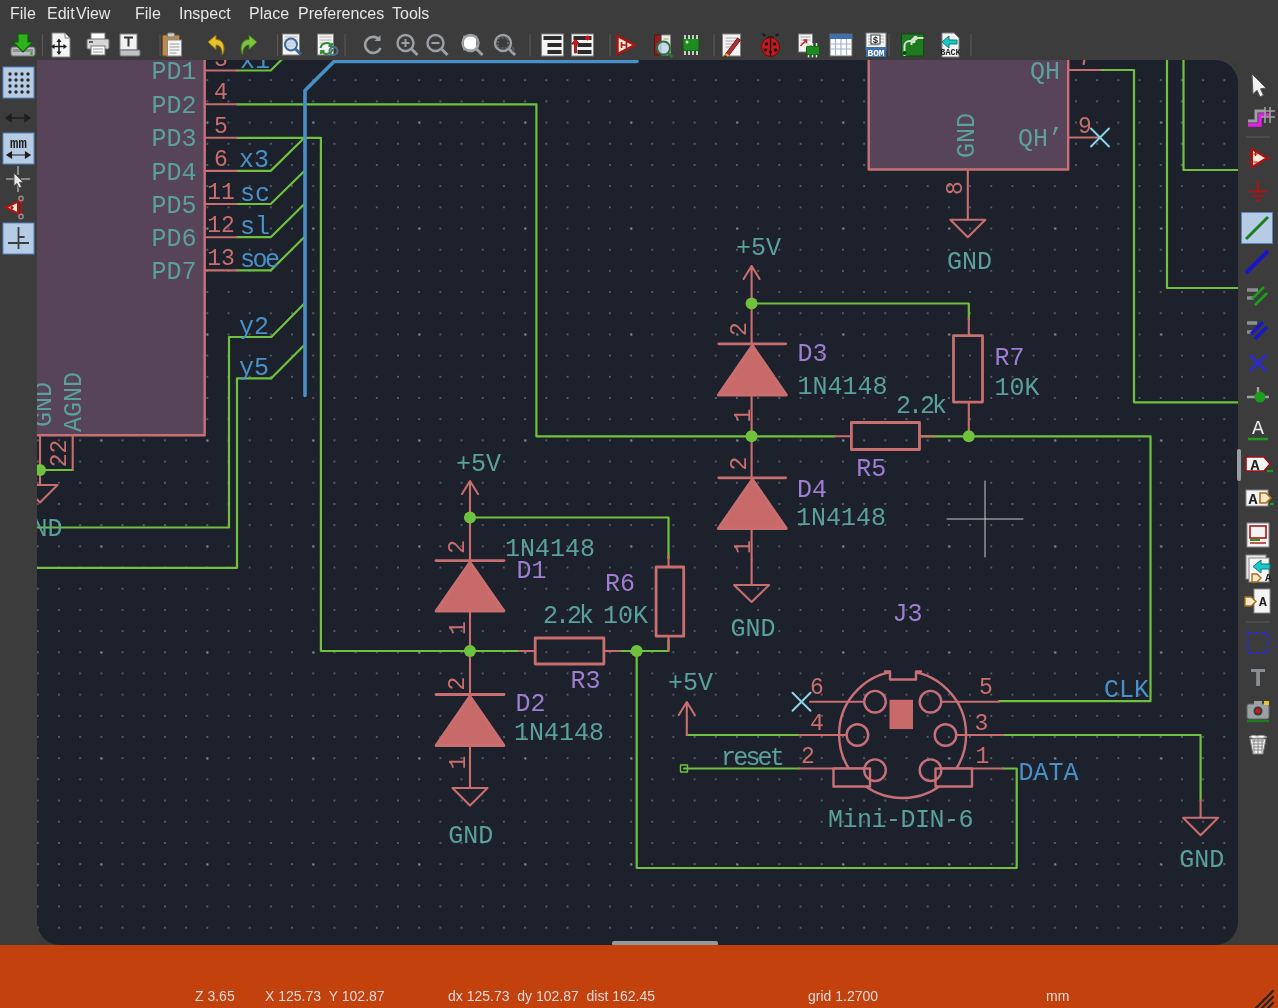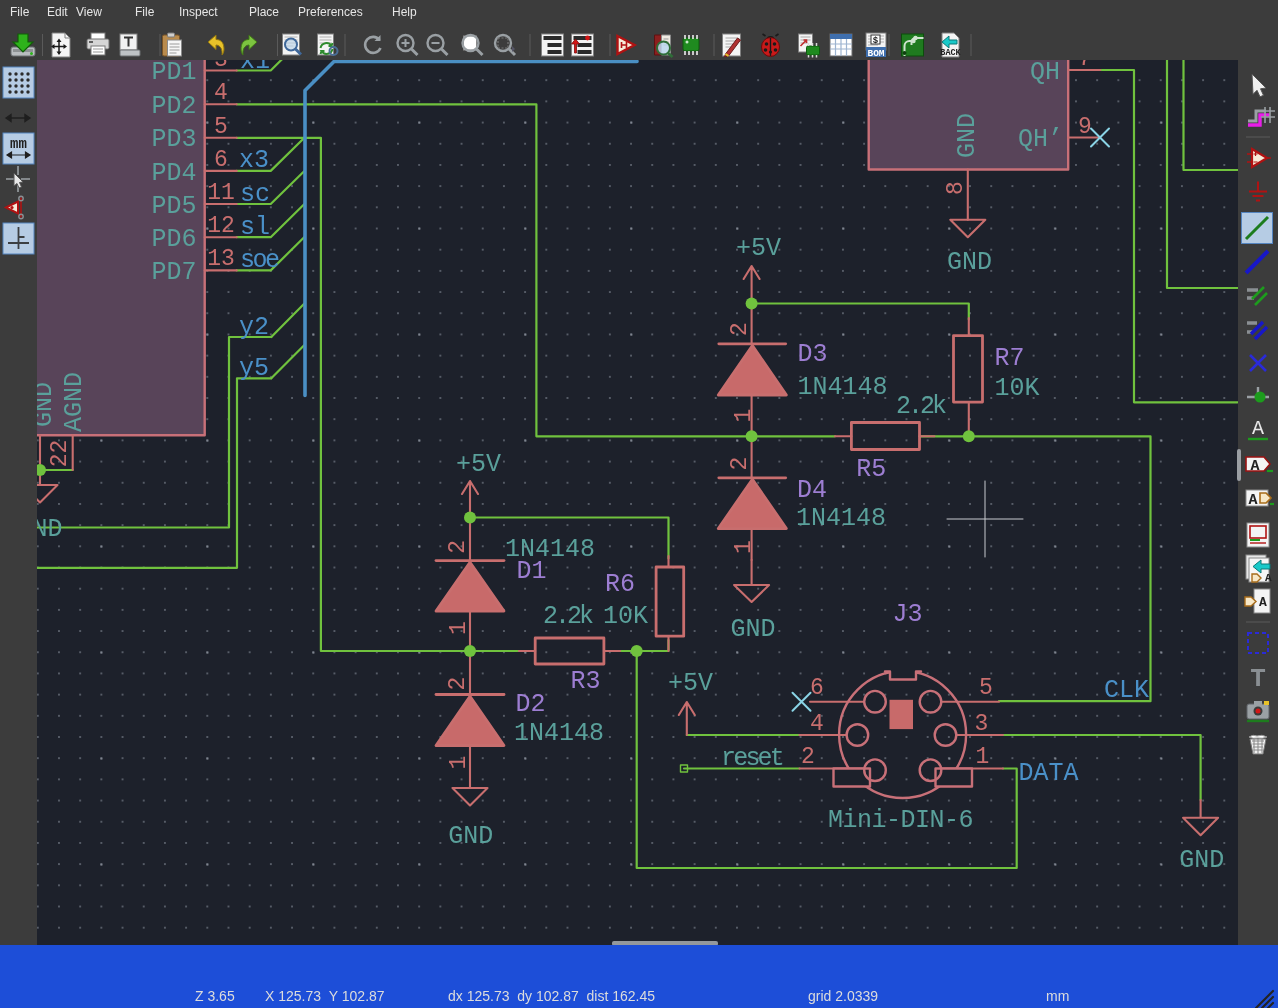--- a/index.html
+++ b/index.html
@@ -1,41 +1,41 @@
 <!DOCTYPE html>
 <html><head>
 <meta charset="utf-8">
 <style>
   html,body{margin:0;padding:0;width:1278px;height:1008px;overflow:hidden;background:#3b3b3b;
     font-family:"Liberation Sans",sans-serif;}
   .abs{position:absolute;}
-  #menubar{left:0;top:0;width:1278px;height:30px;background:#3c3c3c;color:#e6e6e6;font-size:12px;}
+  #menubar{left:0;top:0;width:1278px;height:30px;background:#3c3c3c;color:#e6e6e6;font-size:16px;}
   #menubar span{position:absolute;top:5px;}
   #toolbar{left:0;top:30px;width:1278px;height:30px;background:#3c3c3c;}
   #leftbar{left:0;top:60px;width:37px;height:885px;background:#3c3c3c;}
   #rightbar{left:1238px;top:60px;width:40px;height:885px;background:#3c3c3c;}
-  #statusbar{left:0;top:945px;width:1278px;height:63px;background:#1d4ed8;color:#dcdcdc;font-size:14px;}
+  #statusbar{left:0;top:945px;width:1278px;height:63px;background:#c2410c;color:#dcdcdc;font-size:14px;}
   #statusbar span{position:absolute;top:43px;}
   #canvas{left:37px;top:60px;width:1201px;height:885px;background-color:#1d212b;
     background-image:radial-gradient(circle,#7e848f 1.0px,rgba(0,0,0,0) 1.25px),radial-gradient(circle,#565c67 0.85px,rgba(0,0,0,0) 1.05px);
     background-size:106px 106px,21.2px 21.2px;
-    background-position:11.4px 9.6px,11.4px 9.6px;}
+    background-position:11.4px 9.6px,11.4px 9.6px;border-radius:23px;}
   svg text{font-family:"Liberation Mono",monospace;}
 </style>
 </head>
 <body>
 <div id="menubar" class="abs">
   <span style="left:10px">File</span>
     <span style="left:47px">Edit</span>
     <span style="left:76px">View</span>
   <span style="left:135px">File</span>
     <span style="left:179px">Inspect</span>
     <span style="left:249px">Place</span>
   <span style="left:298px">Preferences</span>
-    <span style="left:392px">Help</span>
+    <span style="left:392px">Tools</span>
 </div>
 <div id="toolbar" class="abs">
 <svg width="1278" height="30" style="position:absolute;left:0;top:0">
   <g stroke="#5a5a5a" stroke-width="1">
     <path d="M42.5,4 V26 M160,4 V26 M277.5,4 V26 M345,4 V26 M530,4 V26 M610,4 V26 M714,4 V26 M889,4 V26 M971,4 V26"></path>
   </g>
 
   <g transform="translate(10,2)">
     <rect x="1" y="15" width="24" height="9" rx="2" fill="#b9bdc0" stroke="#6d7073"></rect>
     <rect x="3" y="17" width="20" height="3" fill="#8e9294"></rect>
@@ -590,20 +590,20 @@
     <path d="M-9,-8 q4,-3 8,-1 q5,-2 10,1 q-5,2 -9,1 q-5,1 -9,-1 z" fill="#fff" stroke="#999"></path>
   </g>
 </svg>
 </div>
 <div id="scrollv" class="abs" style="left:1236.5px;top:449px;width:4px;height:32px;background:#9a9ea3;border-radius:2px;"></div>
 <div id="scrollh" class="abs" style="left:612px;top:941px;width:106px;height:5px;background:#94989c;border-radius:2px;"></div>
 <div id="statusbar" class="abs">
   <span style="left:195px">Z 3.65</span>
   <span style="left:265px">X 125.73&nbsp;&nbsp;Y 102.87</span>
   <span style="left:448px">dx 125.73&nbsp;&nbsp;dy 102.87&nbsp;&nbsp;dist 162.45</span>
-  <span style="left:808px">grid 2.0339</span>
+  <span style="left:808px">grid 1.2700</span>
   <span style="left:1046px">mm</span>
   <svg width="26" height="24" style="position:absolute;left:1252px;top:40px">
     <g stroke="#232323" stroke-width="2.2" stroke-linecap="round">
       <path d="M4,23 L21,6 M10,23 L21,12 M16,23 L21,18"></path>
     </g>
   </svg>
 </div>
 
 </body></html>

